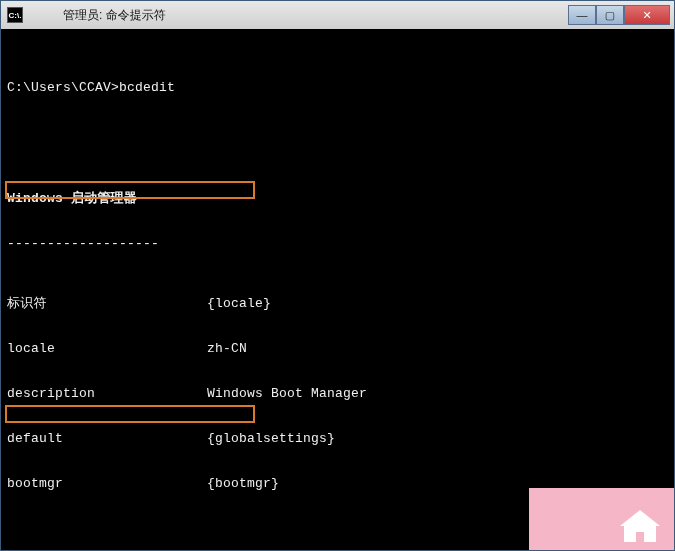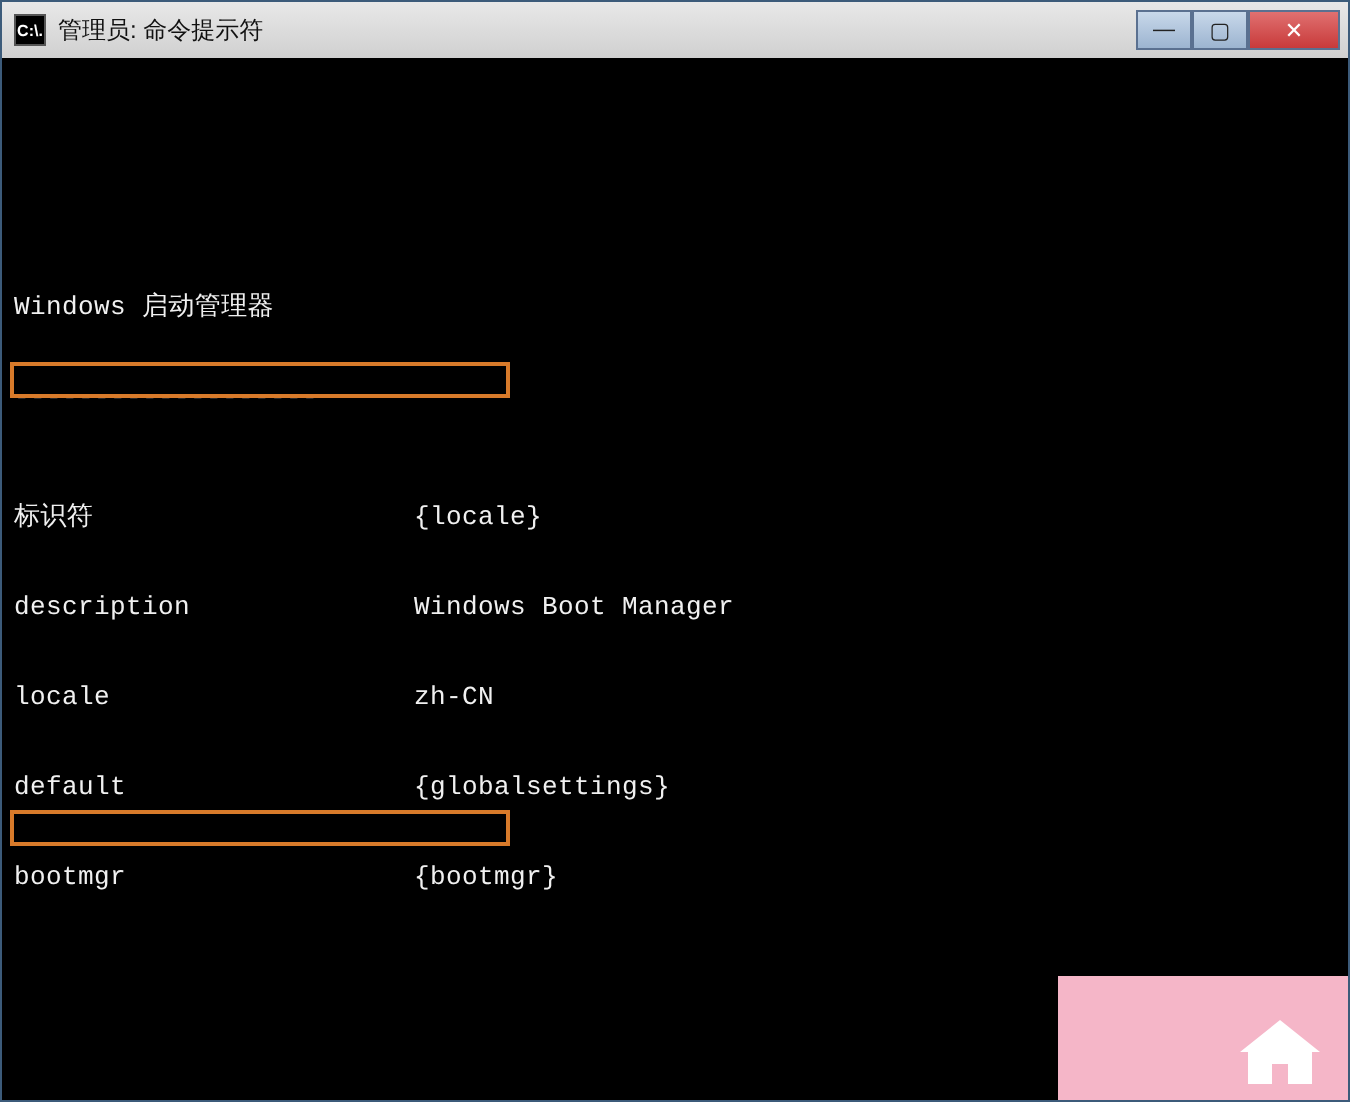--- a/index.html
+++ b/index.html
@@ -35,21 +35,21 @@
     background: #000;
     color: #fff;
     font-size: 8px;
     font-weight: bold;
     display: inline-flex;
     align-items: center;
     justify-content: center;
     margin-right: 6px;
     border: 1px solid #555;
   }
-  .titlebar .title-text { flex: 1; }
+  .titlebar .title-text { flex: 1; margin-left: 34px; }
   .win-btns { display: flex; height: 20px; gap: 0; margin-right: 4px; }
   .win-btn {
     width: 28px; height: 20px;
     display: inline-flex;
     align-items: center;
     justify-content: center;
     border: 1px solid #5a7090;
     background: linear-gradient(to bottom, #c8d8ea, #9cb4d0);
     font-size: 11px;
     color: #222;
@@ -66,21 +66,21 @@
     padding: 6px 0 0 6px;
     white-space: pre;
     overflow: hidden;
     line-height: 15px;
     color: #f0f0f0;
     letter-spacing: 0.2px;
     position: relative;
   }
   .row { display: block; }
   .k { display: inline-block; width: 200px; }
-  .section-title { margin-top: 6px; }
+  .section-title { margin-top: 6px; font-weight: bold; }
   .hr-line { color: #fff; }
   .highlight-box {
     position: absolute;
     border: 2px solid #d87a2a;
     pointer-events: none;
   }
   .hl1 { left: 4px; top: 152px; width: 250px; height: 18px; }
   .hl2 { left: 4px; top: 376px; width: 250px; height: 18px; }
   .pink-overlay {
     position: absolute;
@@ -100,28 +100,29 @@
     <span class="title-text">管理员: 命令提示符</span>
     <div class="win-btns">
       <span class="win-btn">—</span>
       <span class="win-btn">▢</span>
       <span class="win-btn close">✕</span>
     </div>
   </div>
 
   <div class="console-area">
 
+    <div class="row">C:\Users\CCAV&gt;bcdedit</div>
     <div class="row">&nbsp;</div>
 
     <div class="row section-title">Windows 启动管理器</div>
     <div class="row hr-line">-------------------</div>
 
     <div class="row"><span class="k">标识符</span><span>{locale}</span></div>
+    <div class="row"><span class="k">locale</span><span>zh-CN</span></div>
     <div class="row"><span class="k">description</span><span>Windows Boot Manager</span></div>
-    <div class="row"><span class="k">locale</span><span>zh-CN</span></div>
     <div class="row"><span class="k">default</span><span>{globalsettings}</span></div>
     <div class="row"><span class="k">bootmgr</span><span>{bootmgr}</span></div>
     
     
     
     
 
     
     
     

